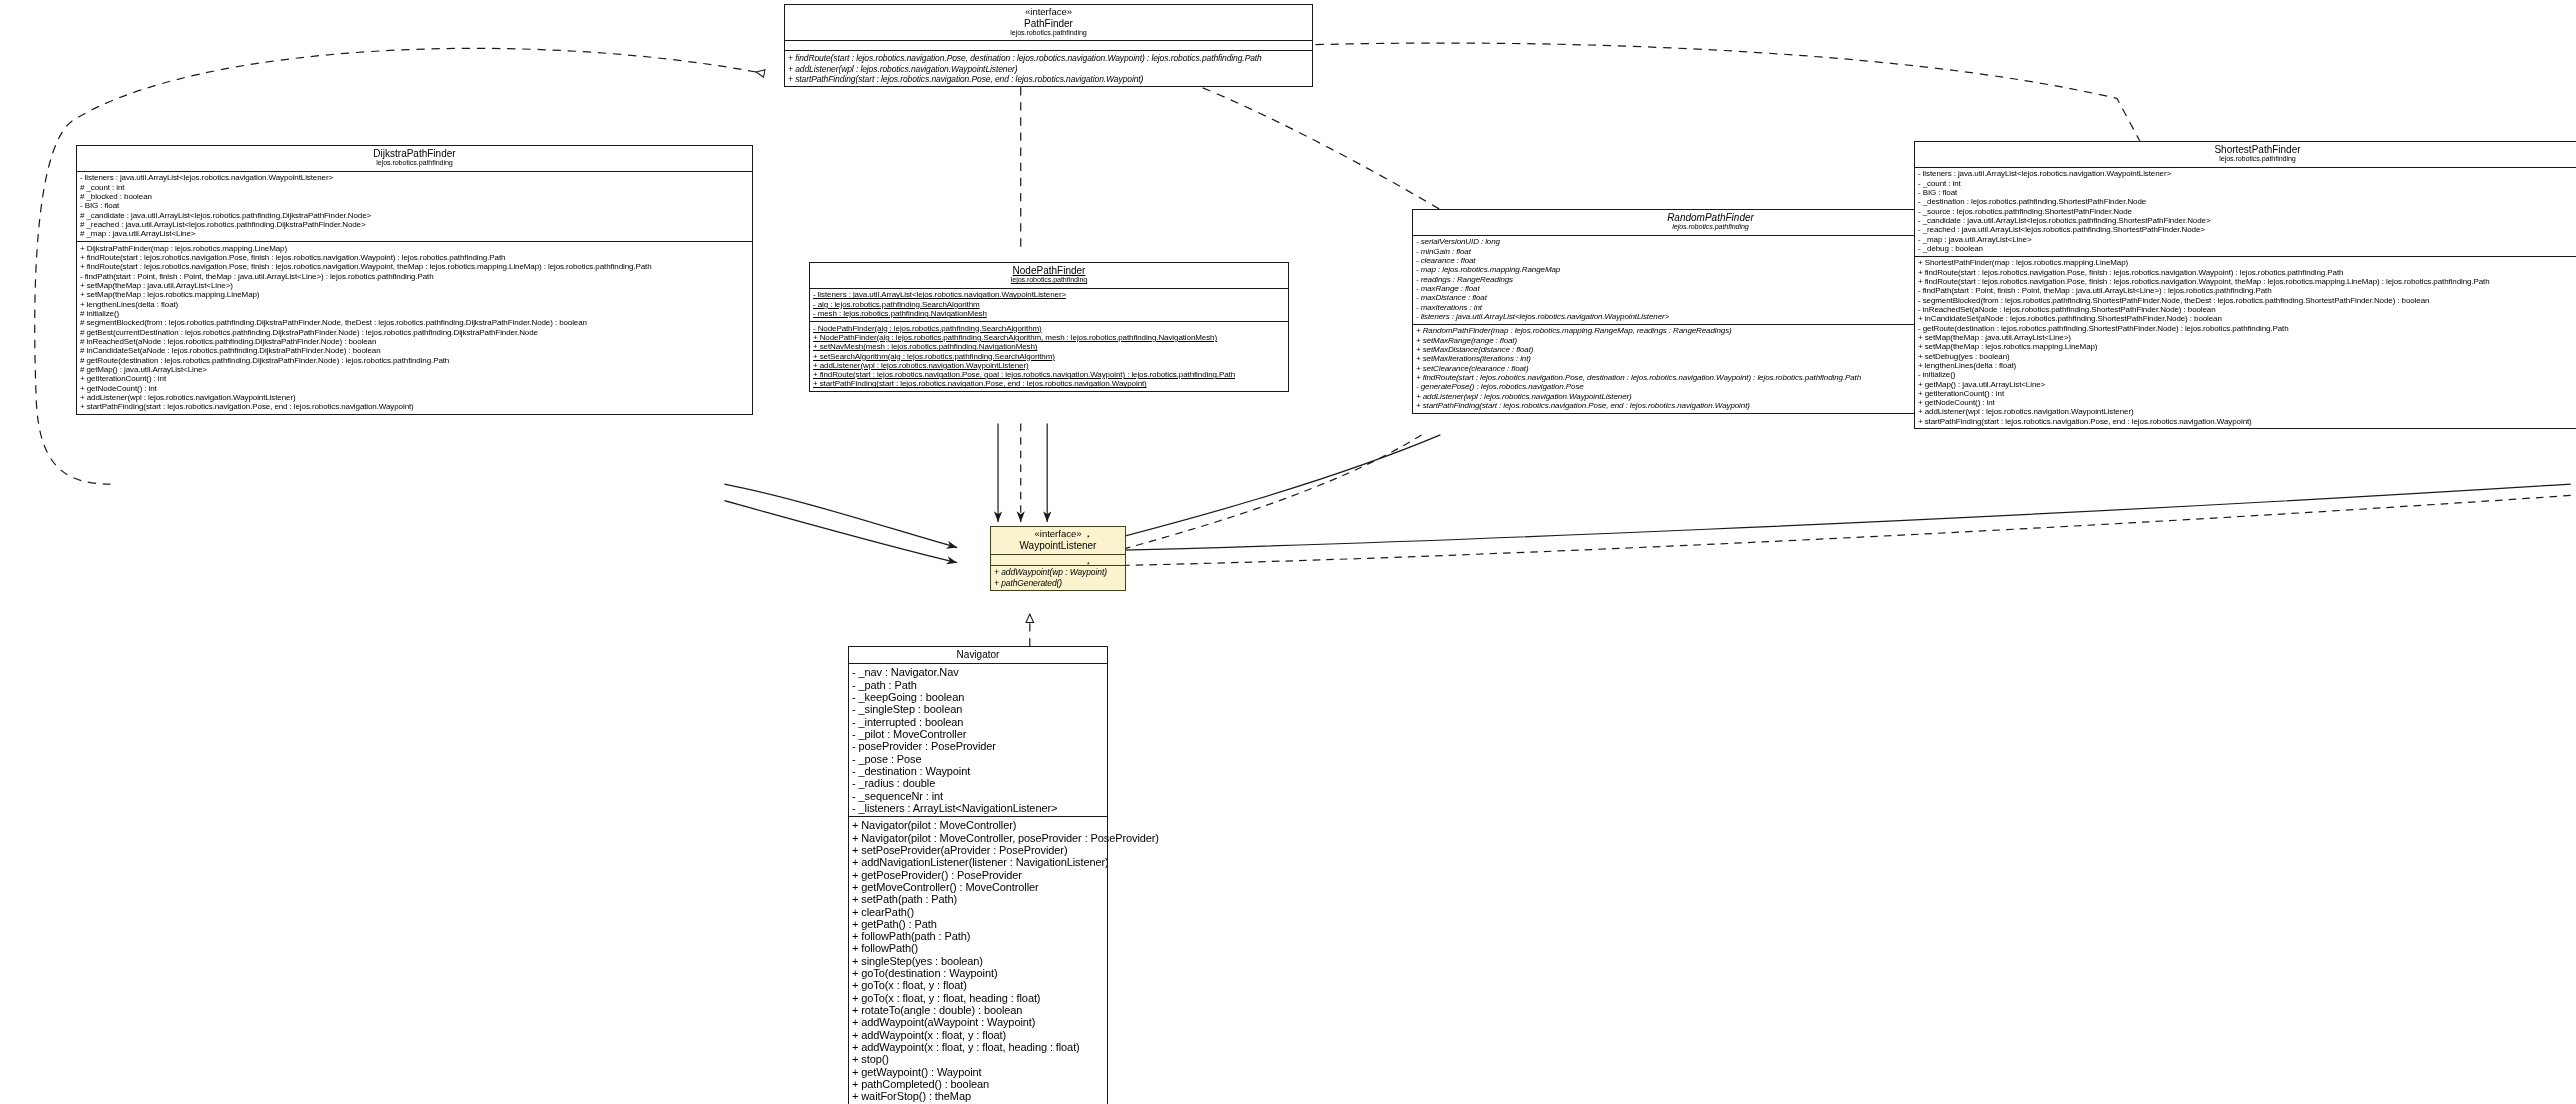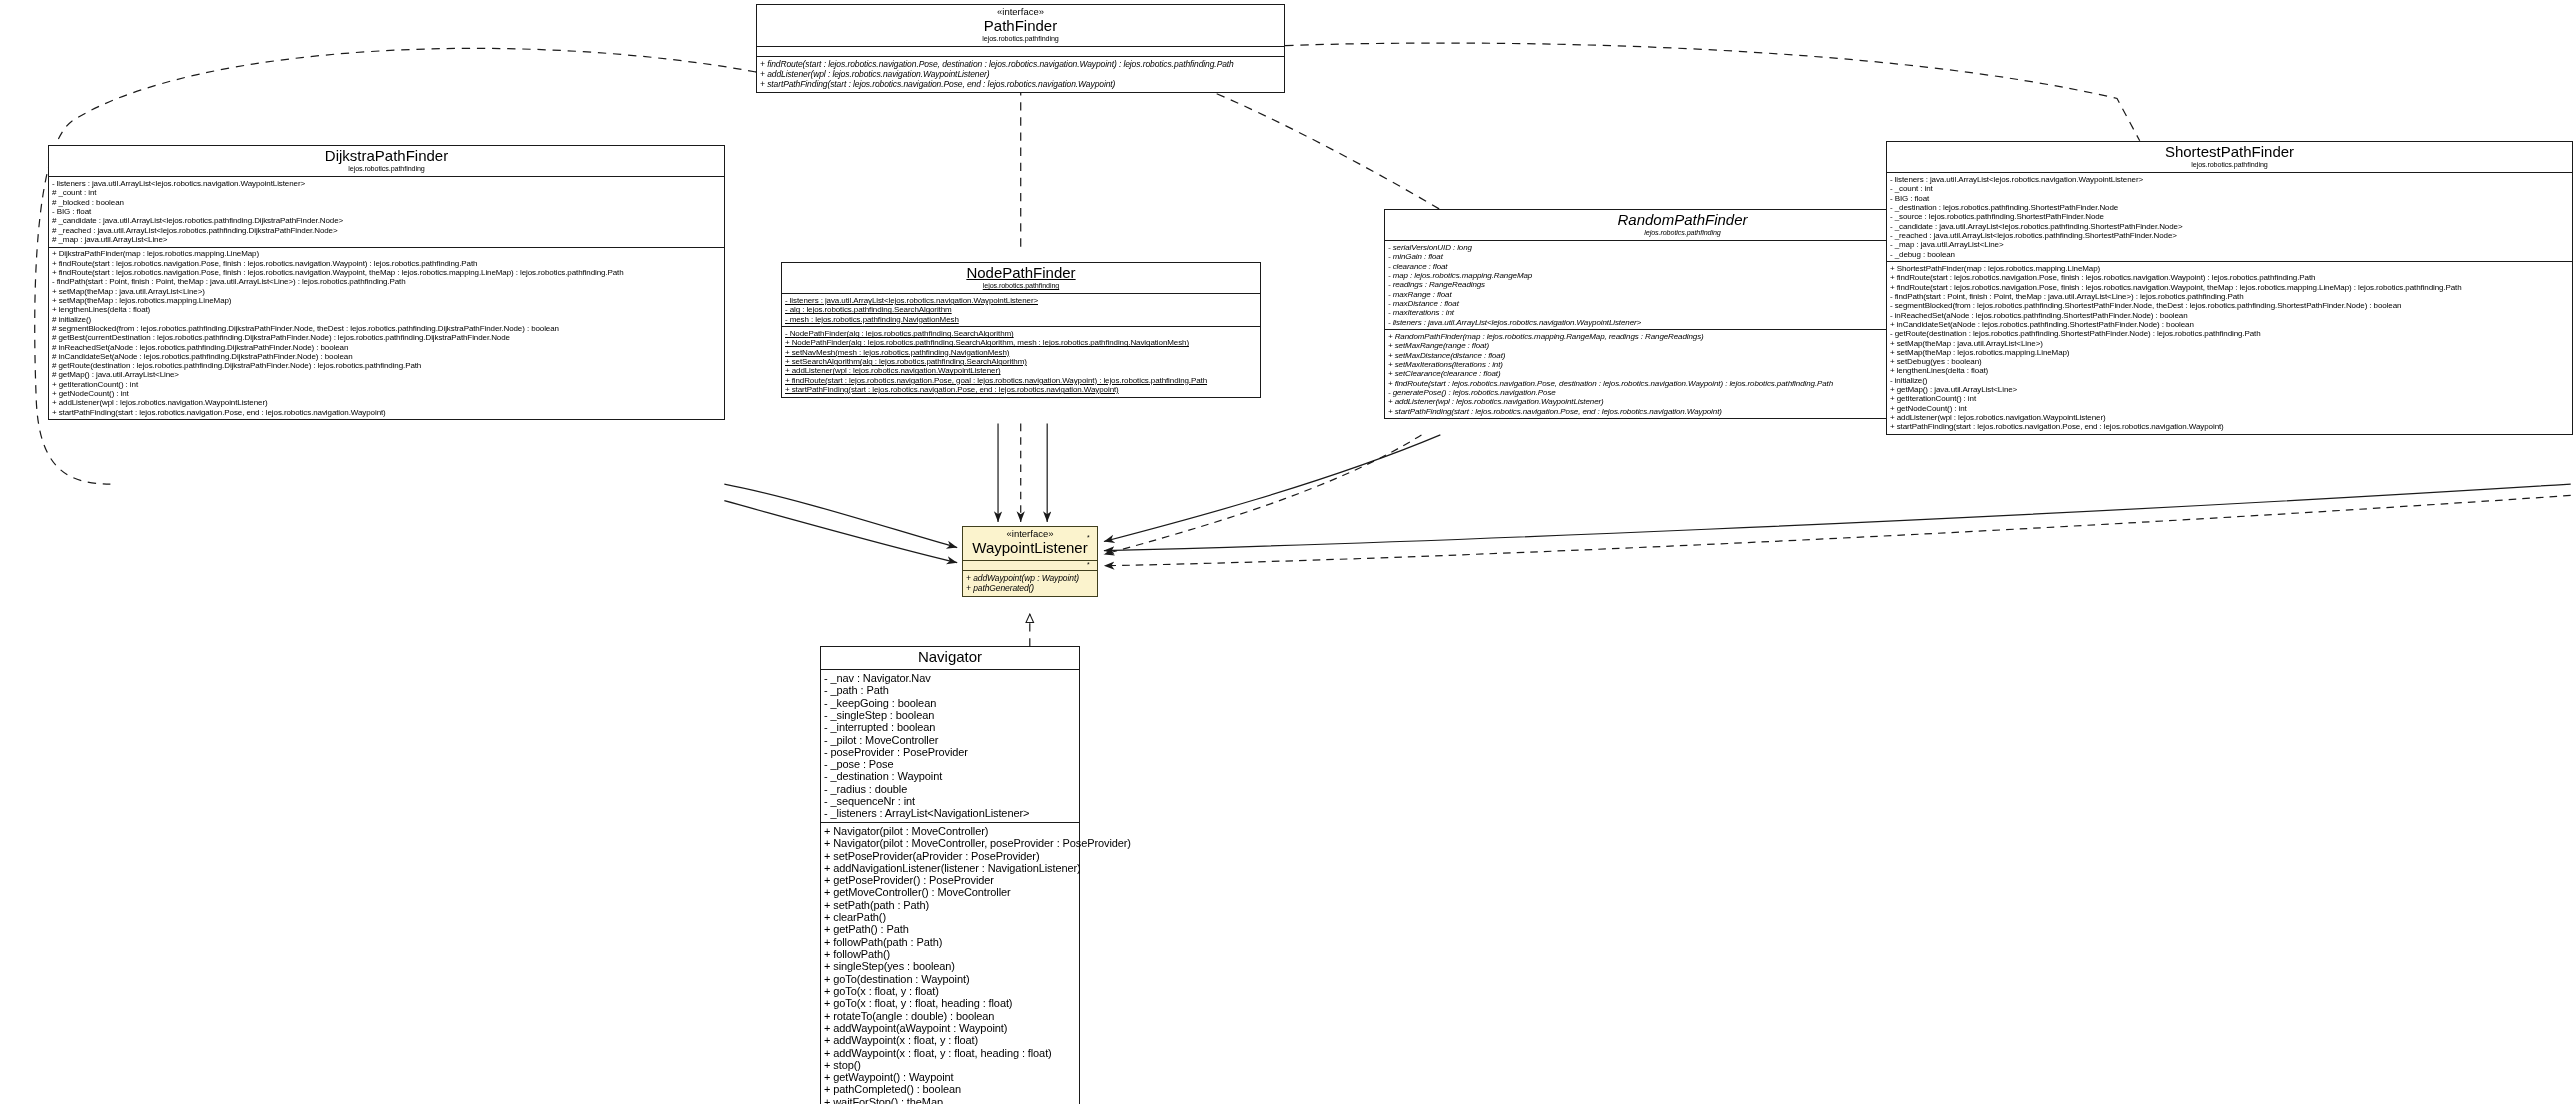--- a/index.html
+++ b/index.html
@@ -27,38 +27,39 @@
     width: 2576px;
     height: 1105px;
     pointer-events: none;
   }
   .uml {
     position: absolute;
     box-sizing: border-box;
     border: 1.2px solid #1a1a1a;
     background: #ffffff;
     z-index: 5;
+    margin-left: 28px;
   }
   .uml.iface {
     background: #fbf3cd;
     border: 1.2px solid #403f1e;
   }
   .hdr {
     text-align: center;
     padding: 2.3px 3px 3px 3px;
     border-bottom: 1.2px solid #1a1a1a;
     line-height: 1.12;
   }
   .iface .hdr { border-bottom: 1.2px solid #403f1e; }
   .stereo {
     font-size: 9.5px;
     display: block;
   }
   .cname {
-    font-size: 15px;
+    font-size: 10px;
     display: block;
   }
   .pkg {
     font-size: 7.2px;
     display: block;
     letter-spacing: -0.1px;
   }
   .attrs, .ops {
     padding: 1.9px 3px 2.3px 3px;
     line-height: 1.205;

